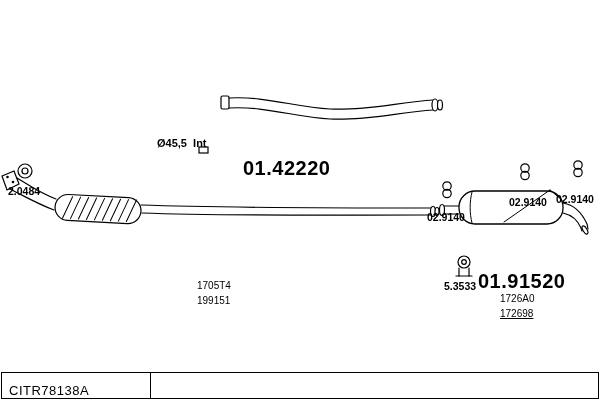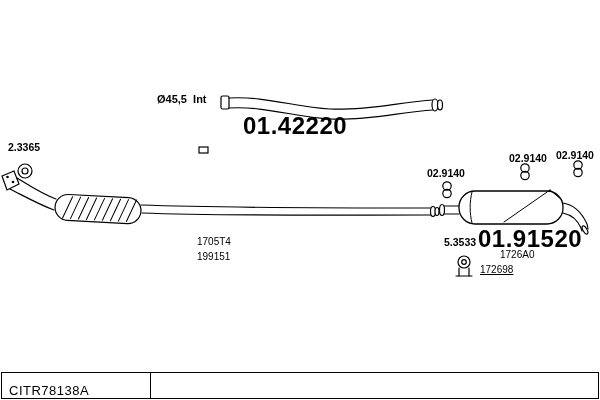--- a/index.html
+++ b/index.html
@@ -1,22 +1,22 @@
 <!DOCTYPE html>
 <html><head>
 <meta charset="utf-8">
 <style>
   html,body{margin:0;padding:0;background:#fff;}
   #stage{
     position:relative;width:600px;height:400px;background:#ffffff;
     font-family:"Liberation Sans",sans-serif;color:#000;overflow:hidden;
   }
   #artwork{position:absolute;left:0;top:0;}
-  .lbl{position:absolute;white-space:pre;line-height:1;color:#000;}
-  .big{font-size:24px;font-weight:700;letter-spacing:.5px;}
+  .lbl{position:absolute;white-space:pre;line-height:1;color:#000;margin-top:44px;}
+  .big{font-size:20px;font-weight:700;letter-spacing:.5px;}
   .sm{font-size:10.5px;font-weight:700;}
   .code{font-size:10px;font-weight:400;}
   .note{font-size:11px;font-weight:700;}
   .footer{
     position:absolute;left:1px;right:1px;top:372px;height:25px;
     border:1.5px solid #000;
   }
   .footer-cell{
     position:absolute;left:0;top:0;width:148px;height:100%;
     border-right:1.5px solid #000;display:flex;align-items:flex-end;
@@ -105,32 +105,32 @@
       <path d="M459,268 L459,276"></path>
       <path d="M469,268 L469,276"></path>
       <path d="M456,276 L472,276"></path>
     </g>
   </svg>
 
   <div class="lbl note" style="left:157px;top:94px;">Ø45,5  Int</div>
 
   <div class="lbl big" style="left:243px;top:114px;">01.42220</div>
 
-  <div class="lbl sm" style="left:8px;top:142px;">2.3365</div>
+  <div class="lbl sm" style="left:8px;top:142px;">2.0484</div>
 
   <div class="lbl code" style="left:197px;top:237px;">1705T4</div>
   <div class="lbl code" style="left:197px;top:252px;">199151</div>
 
   <div class="lbl sm" style="left:427px;top:168px;">02.9140</div>
   <div class="lbl sm" style="left:509px;top:153px;">02.9140</div>
   <div class="lbl sm" style="left:556px;top:150px;">02.9140</div>
 
   <div class="lbl big" style="left:478px;top:227px;text-align:center;">01.91520</div>
   <div class="lbl code" style="left:500px;top:250px;">1726A0</div>
-  <div class="lbl code" style="left:480px;top:265px;text-decoration:underline;">172698</div>
+  <div class="lbl code" style="left:500px;top:265px;text-decoration:underline;">172698</div>
 
   <div class="lbl sm" style="left:444px;top:237px;">5.3533</div>
 
   <div class="footer">
     <div class="footer-cell">
       <span>CITR78138A</span>
     </div>
   </div>
 
 </div>

